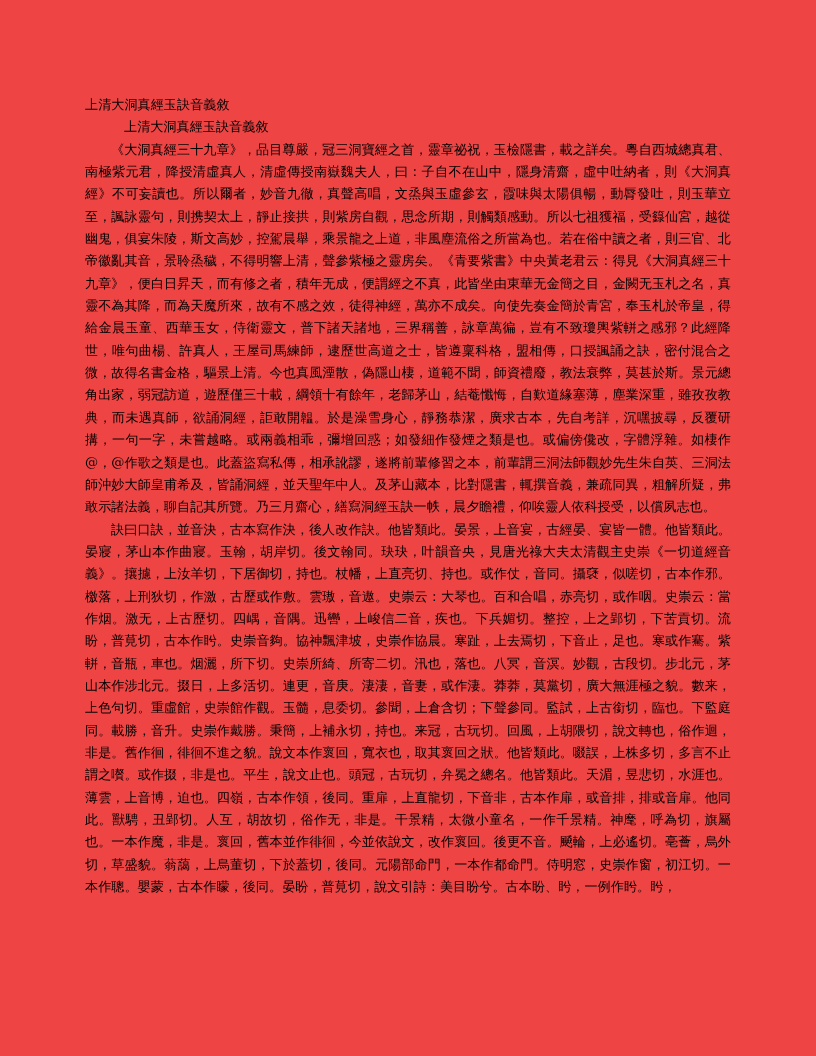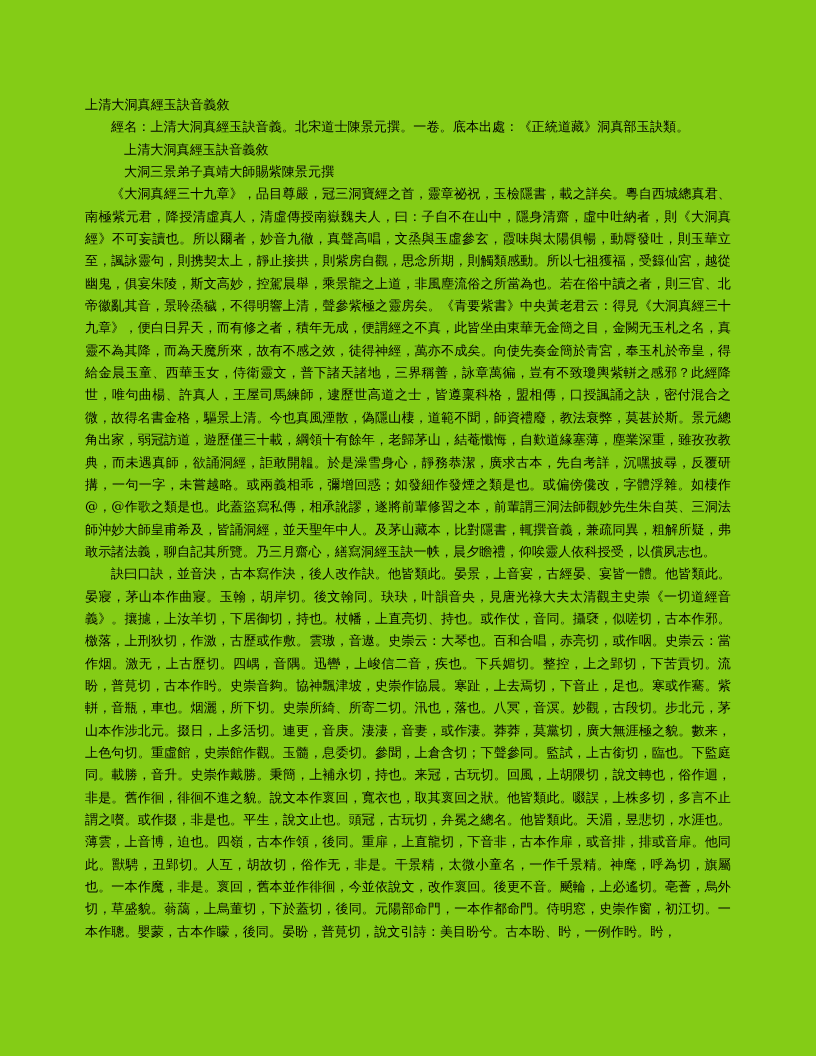--- a/index.html
+++ b/index.html
@@ -9,21 +9,21 @@
     background: #ffffff;
   }
   body {
     font-family: "DejaVu Serif", "Liberation Serif", serif;
     color: #000000;
   }
   .page {
     position: relative;
     width: 816px;
     height: 1056px;
-    background: #84cc16;
+    background: #ef4444;
     box-sizing: border-box;
     overflow: hidden;
   }
   .content {
     position: absolute;
     left: 85px;
     top: 94px;
     width: 646px;
   }
   p.para {
@@ -44,25 +44,23 @@
   p.indent-0 { text-indent: 0; }
 </style>
 </head>
 <body>
 
 <div class="page">
   <div class="content">
 
     <p class="para indent-0">上清大洞真經玉訣音義敘</p>
 
-    <p class="para indent-1">經名：上清大洞真經玉訣音義。北宋道士陳景元撰。一卷。底本出處：《正統道藏》洞真部玉訣類。</p>
 
     <p class="para indent-2">上清大洞真經玉訣音義敘</p>
 
-    <p class="para indent-2">大洞三景弟子真靖大師賜紫陳景元撰</p>
 
     <p class="para indent-1">《大洞真經三十九章》，品目尊嚴，冠三洞寶經之首，靈章祕祝，玉檢隱書，載之詳矣。粵自西城總真君、南極紫元君，降授清虛真人，清虛傳授南嶽魏夫人，曰：子自不在山中，隱身清齋，虛中吐納者，則《大洞真經》不可妄讀也。所以爾者，妙音九徹，真聲高唱，文烝與玉虛參玄，霞味與太陽俱暢，動脣發吐，則玉華立至，諷詠靈句，則携契太上，靜止接拱，則紫房自觀，思念所期，則觸類感動。所以七祖獲福，受籙仙宮，越從幽鬼，俱宴朱陵，斯文高妙，控駕晨舉，乘景龍之上道，非風塵流俗之所當為也。若在俗中讀之者，則三官、北帝徽亂其音，景聆烝穢，不得明響上清，聲參紫極之靈房矣。《青要紫書》中央黃老君云：得見《大洞真經三十九章》，便白日昇天，而有修之者，積年无成，便謂經之不真，此皆坐由東華无金簡之目，金闕无玉札之名，真靈不為其降，而為天魔所來，故有不感之效，徒得神經，萬亦不成矣。向使先奏金簡於青宮，奉玉札於帝皇，得給金晨玉童、西華玉女，侍衛靈文，普下諸天諸地，三界稱善，詠章萬徧，豈有不致瓊輿紫軿之感邪？此經降世，唯句曲楊、許真人，王屋司馬練師，逮歷世高道之士，皆遵稟科格，盟相傳，口授諷誦之訣，密付混合之微，故得名書金格，驅景上清。今也真風湮散，偽隱山棲，道範不聞，師資禮廢，教法衰弊，莫甚於斯。景元總角出家，弱冠訪道，遊歷僅三十載，綱領十有餘年，老歸茅山，結菴懺悔，自歎道緣塞薄，塵業深重，雖孜孜教典，而未遇真師，欲誦洞經，詎敢開韞。於是澡雪身心，靜務恭潔，廣求古本，先自考詳，沉嘿披尋，反覆研搆，一句一字，未嘗越略。或兩義相乖，彌增回惑；如發細作發煙之類是也。或偏傍儳改，字體浮雜。如棲作@，@作歌之類是也。此蓋盜寫私傳，相承訛謬，遂將前輩修習之本，前輩謂三洞法師觀妙先生朱自英、三洞法師沖妙大師皇甫希及，皆誦洞經，並天聖年中人。及茅山藏本，比對隱書，輒撰音義，兼疏同異，粗解所疑，弗敢示諸法義，聊自記其所覽。乃三月齋心，繕寫洞經玉訣一帙，晨夕瞻禮，仰唉靈人依科授受，以償夙志也。</p>
 
 
 
     <p class="para indent-1">訣曰口訣，並音決，古本寫作決，後人改作訣。他皆類此。晏景，上音宴，古經晏、宴皆一體。他皆類此。晏寢，茅山本作曲寢。玉翰，胡岸切。後文翰同。玦玦，叶韻音央，見唐光祿大夫太清觀主史崇《一切道經音義》。攘攄，上汝羊切，下居御切，持也。杖幡，上直亮切、持也。或作仗，音同。攝褎，似嗟切，古本作邪。檄落，上刑狄切，作激，古歷或作敷。雲璈，音遨。史崇云：大琴也。百和合唱，赤亮切，或作咽。史崇云：當作烟。激无，上古歷切。四嵎，音隅。迅轡，上峻信二音，疾也。下兵媚切。整控，上之郢切，下苦貢切。流盼，普莧切，古本作盻。史崇音夠。協神飄津坡，史崇作協晨。寒趾，上去焉切，下音止，足也。寒或作騫。紫軿，音瓶，車也。烟灑，所下切。史崇所綺、所寄二切。汛也，落也。八冥，音溟。妙觀，古段切。步北元，茅山本作涉北元。掇日，上多活切。連更，音庚。淒淒，音妻，或作淒。莽莽，莫黨切，廣大無涯極之貌。數来，上色句切。重虛館，史崇館作觀。玉髓，息委切。參聞，上倉含切；下聲參同。監試，上古銜切，臨也。下監庭同。載勝，音升。史崇作戴勝。秉簡，上補永切，持也。来冠，古玩切。回風，上胡隈切，說文轉也，俗作迴，非是。舊作徊，徘徊不進之貌。說文本作褱回，寬衣也，取其褱回之狀。他皆類此。啜誤，上株多切，多言不止謂之嚽。或作掇，非是也。平生，說文止也。頭冠，古玩切，弁冕之總名。他皆類此。天湄，昱悲切，水涯也。薄雲，上音博，迫也。四嶺，古本作領，後同。重扉，上直龍切，下音非，古本作扉，或音排，排或音扉。他同此。獸騁，丑郢切。人互，胡故切，俗作无，非是。干景精，太微小童名，一作千景精。神麾，呼為切，旗屬也。一本作魔，非是。褱回，舊本並作徘徊，今並依說文，改作褱回。後更不音。飇輪，上必遙切。亳薈，烏外切，草盛貌。蓊藹，上烏董切，下於蓋切，後同。元陽部命門，一本作都命門。侍明窓，史崇作窗，初江切。一本作聰。嬰蒙，古本作矇，後同。晏盼，普莧切，說文引詩：美目盼兮。古本盼、盻，一例作盻。盻，</p>
 
   </div>
 </div>
 

